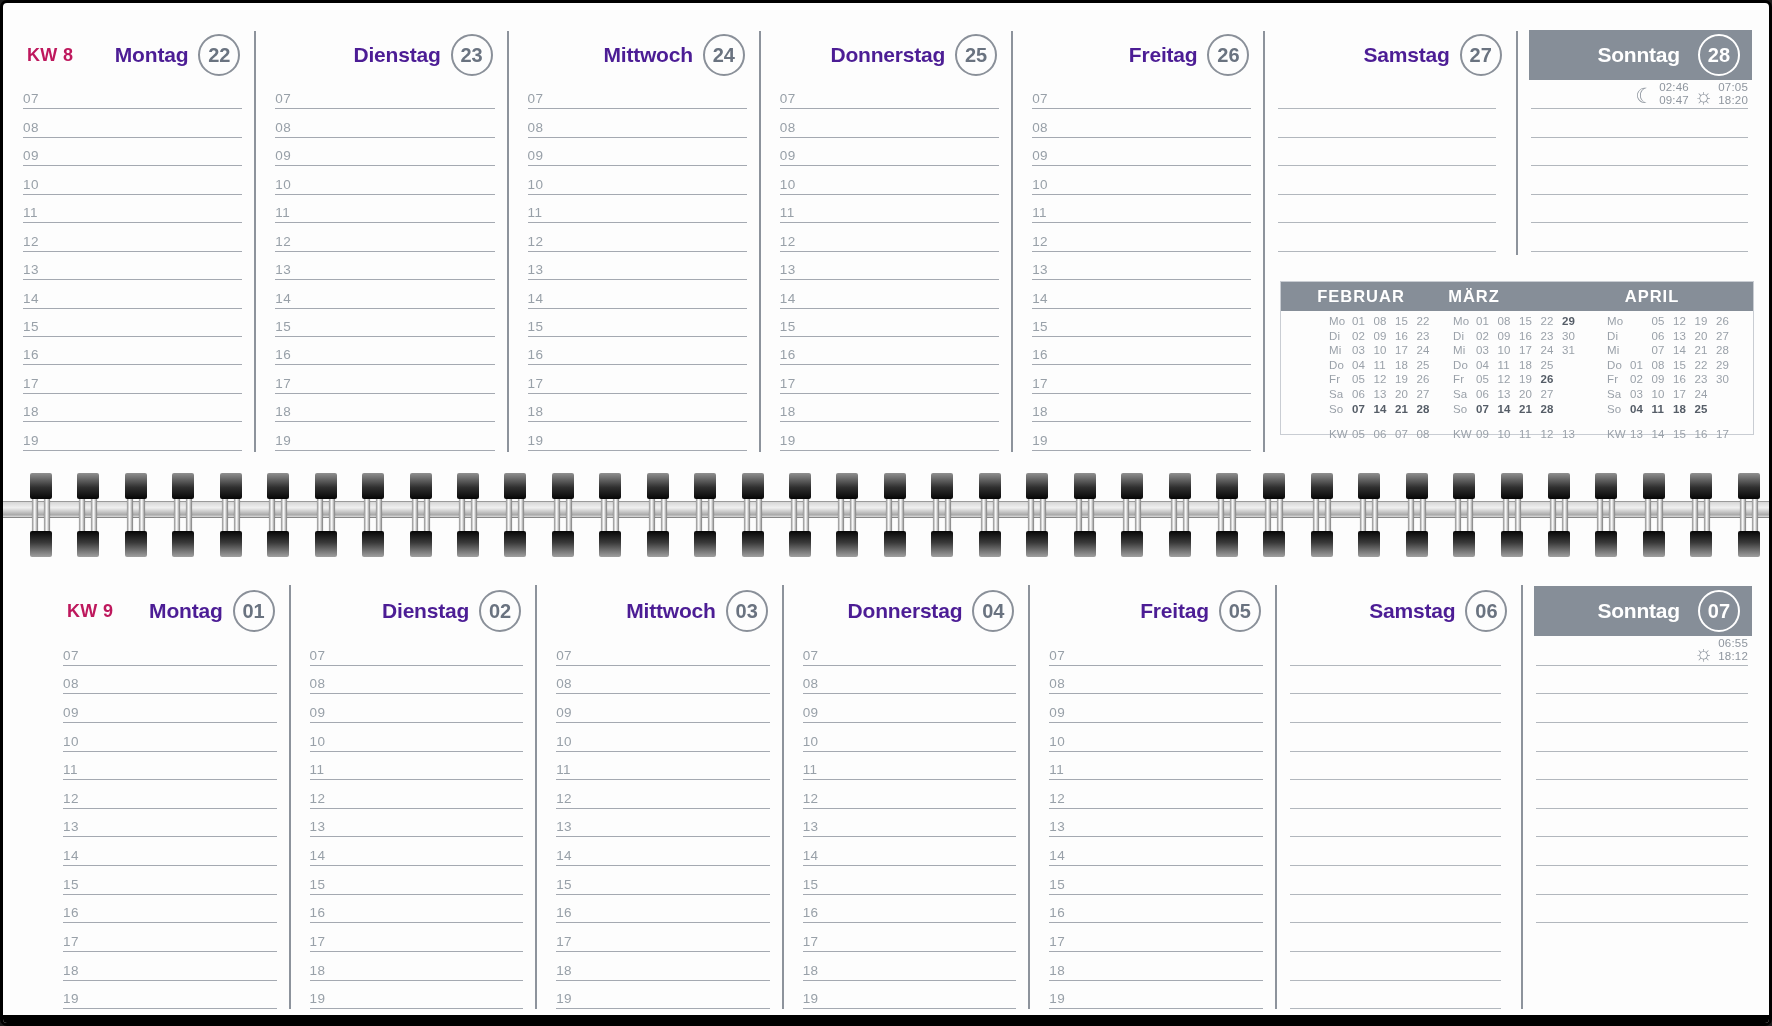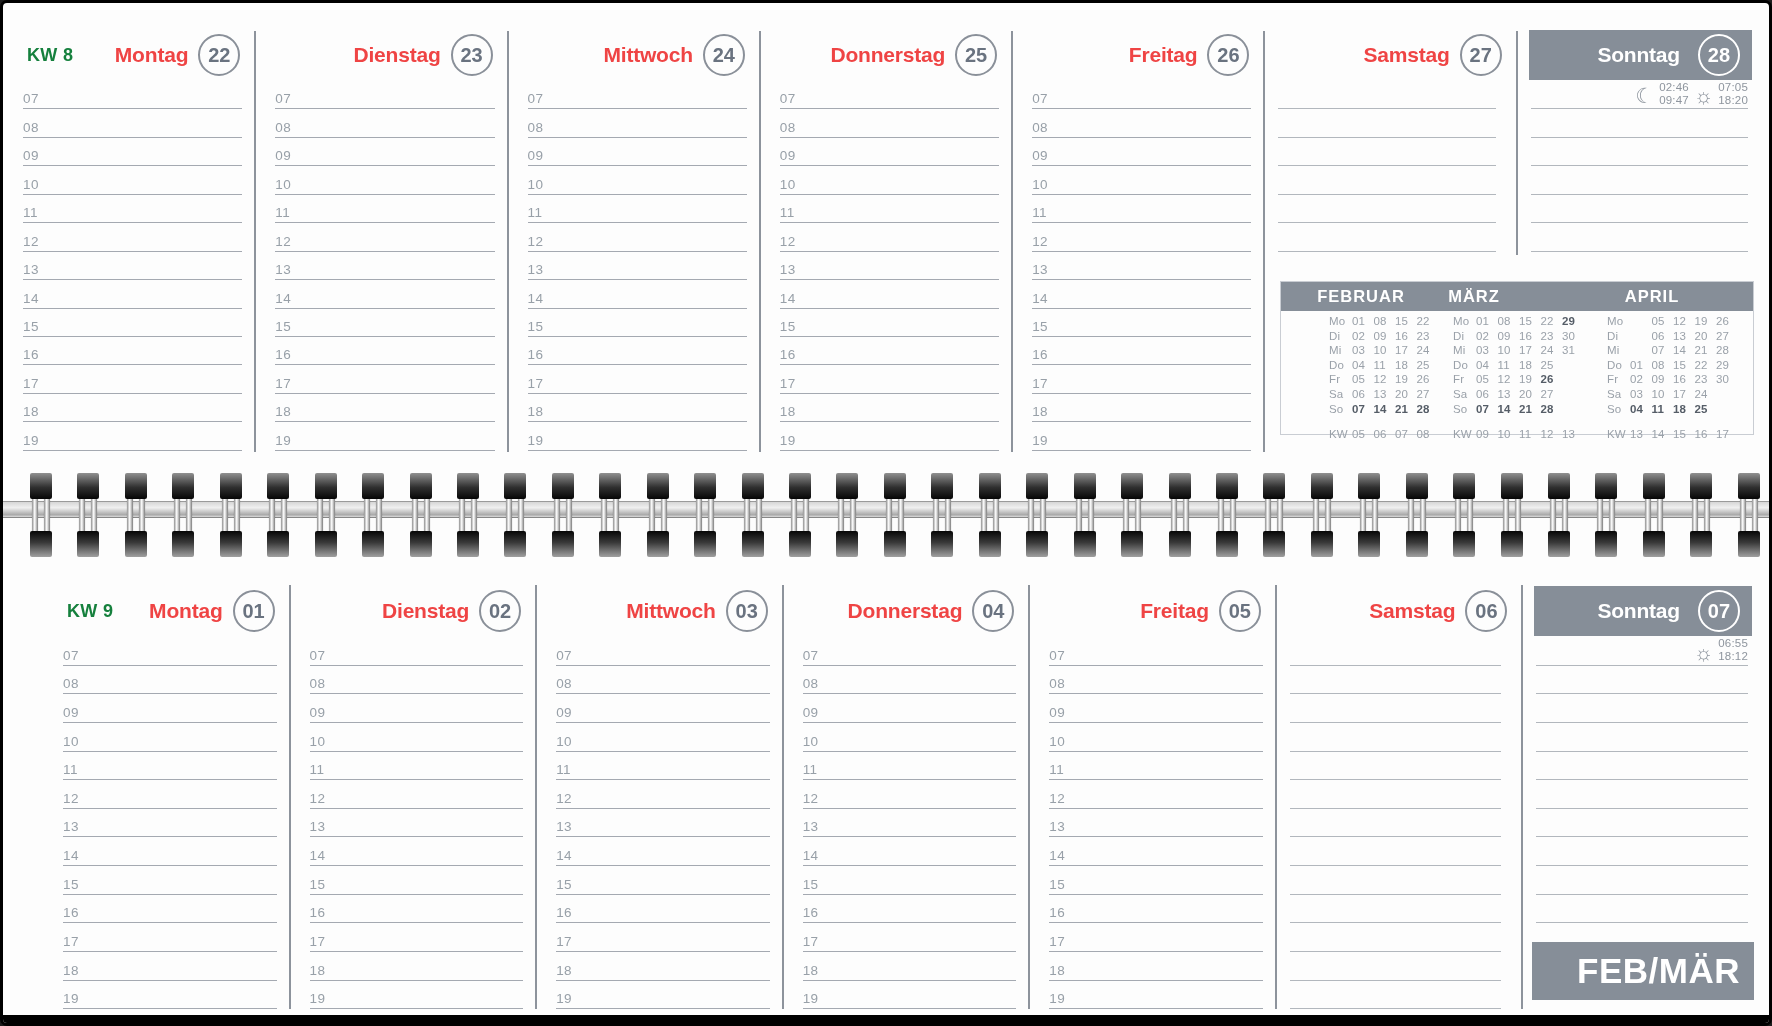--- a/index.html
+++ b/index.html
@@ -15,22 +15,22 @@
   .page-top    { top:0;    height:458px; --rh:28.45px; --coltop:26px; }
   .page-bottom { top:564px; height:462px;margin-left:40px; --rh:28.65px; --coltop:18px; }
 
   .day-col { position:absolute; top:var(--coltop); bottom:0; width:calc(100%/7); }
 
   .divider { position:absolute; width:2px; background:#8d939c; }
 
   .col-header { position:relative; height:52px; display:flex; align-items:center;
                 justify-content:flex-end; gap:10px; padding-right:15px; }
   .kw-label { position:absolute; left:24px; top:0; height:52px; display:flex; align-items:center;
-              font-size:18px; font-weight:700; color:#15803d; letter-spacing:.3px; }
-  .day-name { font-size:21px; font-weight:700; color:#ef4444; letter-spacing:-.2px; }
+              font-size:18px; font-weight:700; color:#be185d; letter-spacing:.3px; }
+  .day-name { font-size:21px; font-weight:700; color:#4c1d95; letter-spacing:-.2px; }
   .day-circle { width:42px; height:42px; border-radius:50%; border:2.5px solid #8a9099;
                 display:flex; align-items:center; justify-content:center;
                 font-size:20px; font-weight:700; color:#6a7380; flex:0 0 auto; }
   .sunday-band { position:absolute; left:12px; right:17px; top:1px; height:50px;
                  background:#868e98; display:flex; align-items:center; justify-content:flex-end;
                  gap:18px; padding-right:12px; }
   .sunday-band .day-name { color:#fff; }
   .sunday-band .day-circle { border-color:#fff; color:#fff; }
 
   .rows { position:absolute; left:0; right:0; top:52px; }
@@ -1048,16 +1048,15 @@
         <div class="mrow"><span class="dl">Di</span><span class="c"></span><span class="c">06</span><span class="c">13</span><span class="c">20</span><span class="c">27</span></div>
         <div class="mrow"><span class="dl">Mi</span><span class="c"></span><span class="c">07</span><span class="c">14</span><span class="c">21</span><span class="c">28</span></div>
         <div class="mrow"><span class="dl">Do</span><span class="c">01</span><span class="c">08</span><span class="c">15</span><span class="c">22</span><span class="c">29</span></div>
         <div class="mrow"><span class="dl">Fr</span><span class="c">02</span><span class="c">09</span><span class="c">16</span><span class="c">23</span><span class="c">30</span></div>
         <div class="mrow"><span class="dl">Sa</span><span class="c">03</span><span class="c">10</span><span class="c">17</span><span class="c">24</span><span class="c"></span></div>
         <div class="mrow"><span class="dl">So</span><span class="c b">04</span><span class="c b">11</span><span class="c b">18</span><span class="c b">25</span><span class="c"></span></div>
         <div class="mrow kwrow"><span class="dl">KW</span><span class="c">13</span><span class="c">14</span><span class="c">15</span><span class="c">16</span><span class="c">17</span></div>
       </div>
     </div>
 
-  <div class="month-tab">FEB/MÄR</div>
 
   <div class="bottom-bar"></div>
 </div>
 
 </body></html>

